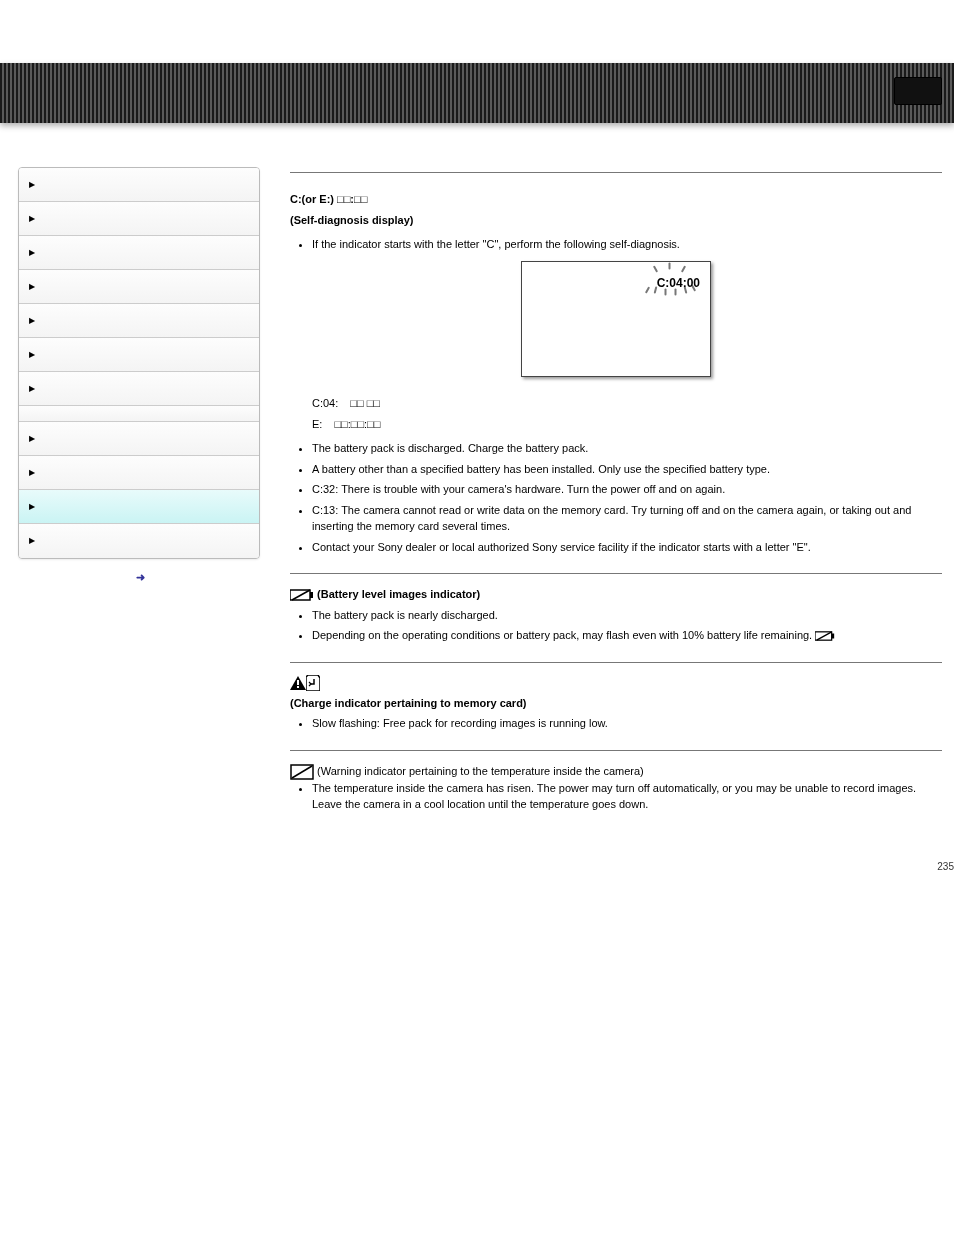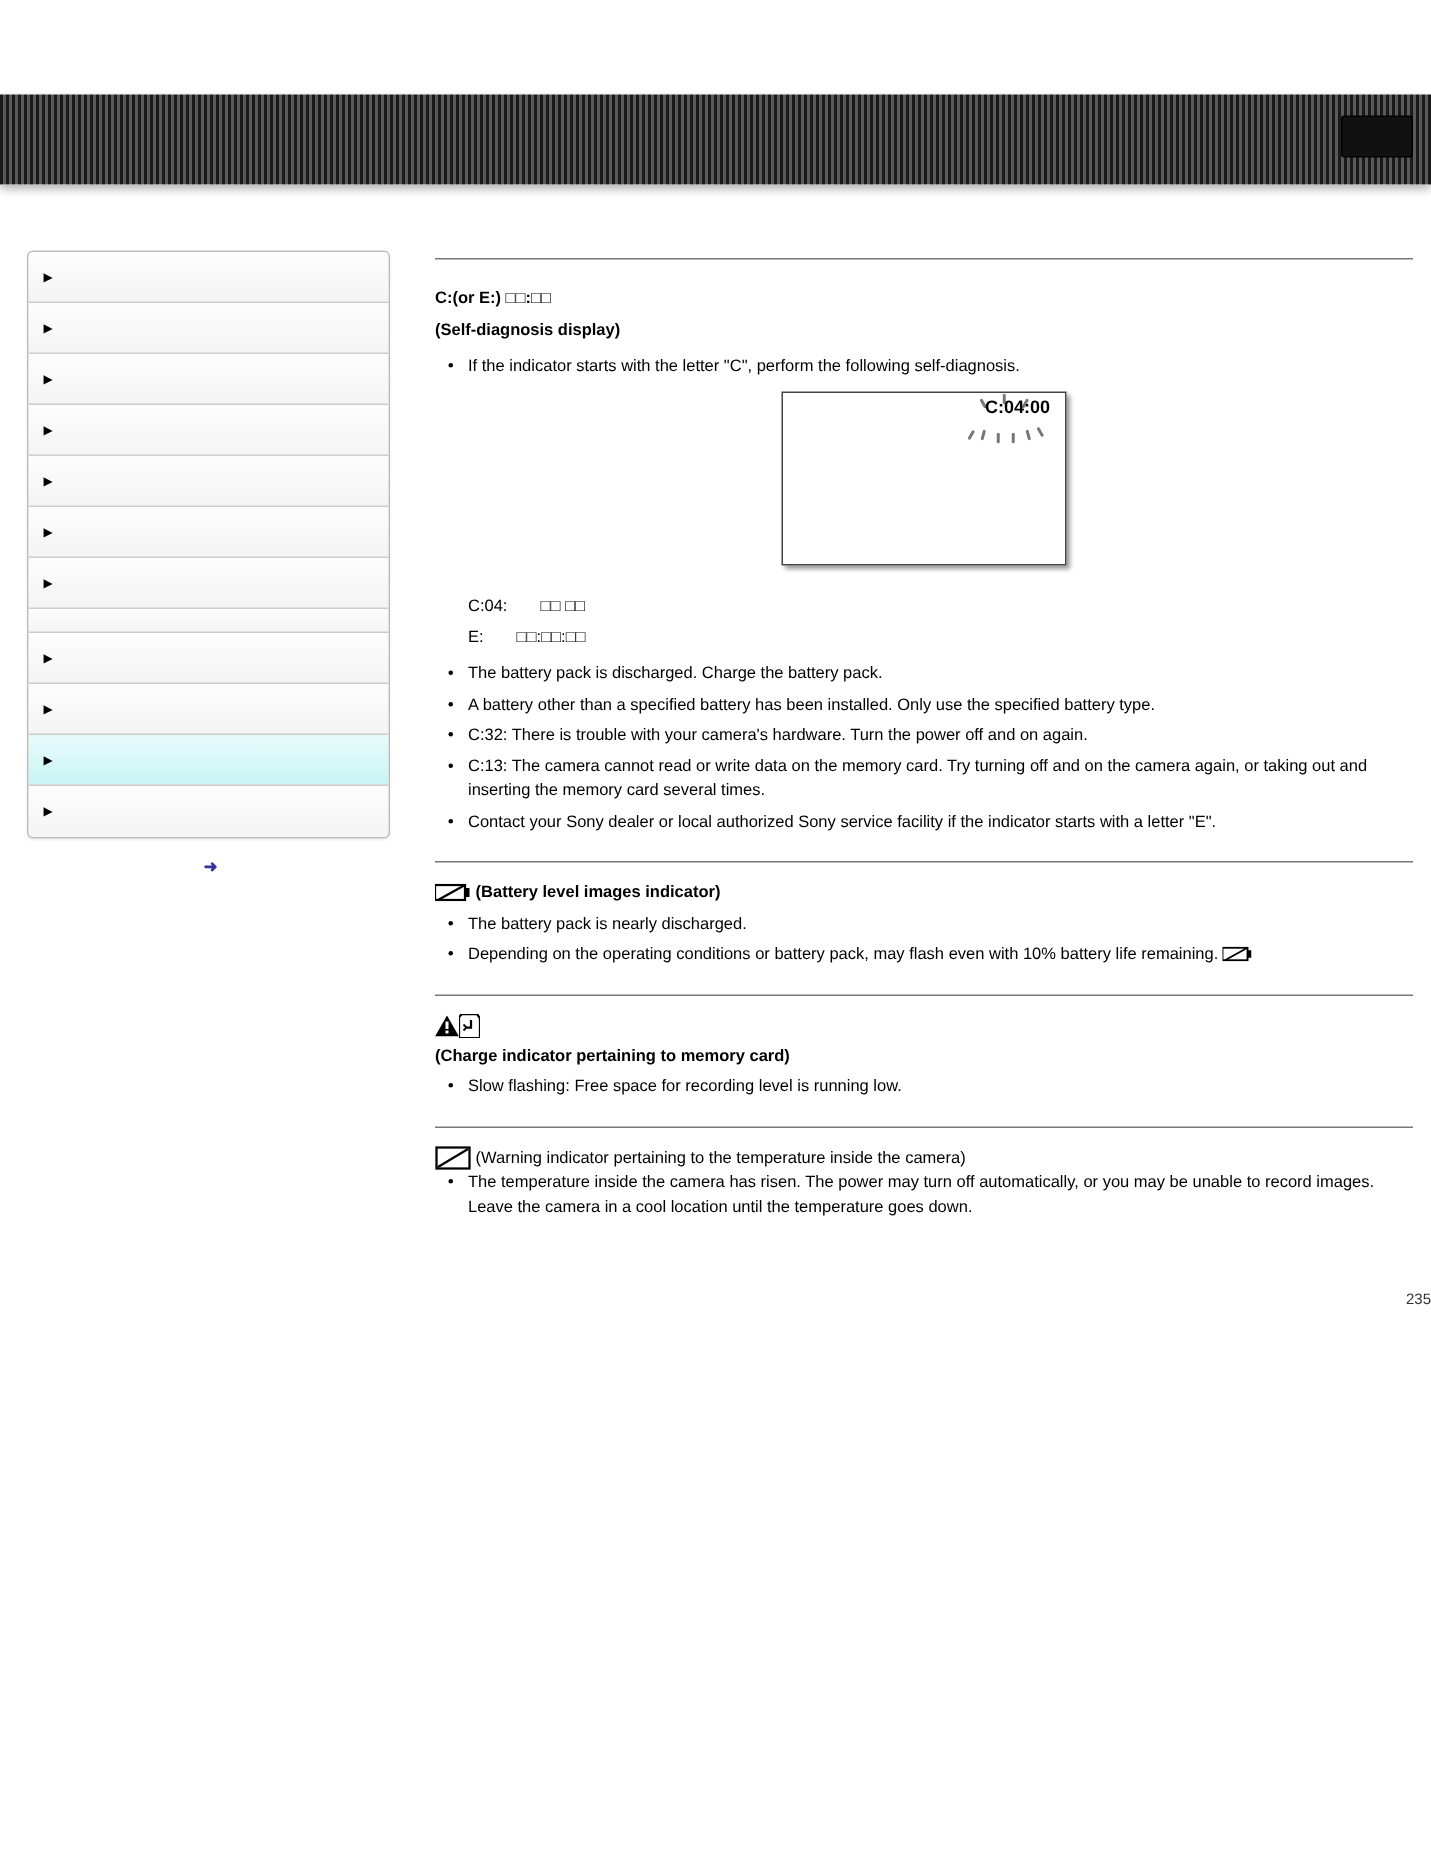--- a/index.html
+++ b/index.html
@@ -126,40 +126,40 @@
     display: inline-block;
     width: 190px;
     height: 116px;
     border: 1px solid #444;
     box-shadow: 2px 2px 3px rgba(0,0,0,0.4);
     position: relative;
     background: #fff;
   }
   .flash-code {
     position: absolute;
-    top: 0; right: 10px;
+    top: 12px; right: 10px;
     font-weight: bold;
     font-size: 12px;
   }
   .flash-rays {
     position: absolute;
     top: 3px; right: 6px;
     width: 72px; height: 30px;
     pointer-events: none;
   }
   .flash-rays span {
     position: absolute;
     width: 7px; height: 2px;
     background: #777;
     border-radius: 1px;
   }
   .icon-row {
     display: flex;
     align-items: center;
-    gap: 22px;
+    gap: 12px;
     margin-top: 4px;
     margin-bottom: 4px;
   }
   .icon-svg { vertical-align: middle; }
   .warn-icons { display:flex; gap:0; align-items:center; margin-bottom:4px;}
   .page-num {
     text-align: right;
     font-size: 10px;
     color: #333;
     padding: 4px 0 30px 0;
@@ -315,21 +315,21 @@
           </svg>
           <svg class="icon-svg" width="14" height="16" viewBox="0 0 14 16">
             <path d="M2 0 L12 0 L14 3 L14 16 L0 16 L0 2 Z" fill="none" stroke="#000" stroke-width="1.5"></path>
             <path d="M8 4 L8 9 L5 9" fill="none" stroke="#000" stroke-width="1.5"></path>
             <path d="M3 7 L5 9 L3 11" fill="none" stroke="#000" stroke-width="1.2"></path>
           </svg>
         </span>
         <span> (Charge indicator pertaining to memory card)</span>
       </div>
       <ul class="bullet-list">
-        <li>Slow flashing: Free space for recording level is running low.</li>
+        <li>Slow flashing: Free pack for recording images is running low.</li>
       </ul>
     </div>
 
     <div>
       <div class="heading">
         <svg class="icon-svg" width="24" height="16" viewBox="0 0 24 16">
           <rect x="1" y="1" width="22" height="14" fill="none" stroke="#000" stroke-width="1.5"></rect>
           <line x1="2" y1="14" x2="22" y2="2" stroke="#000" stroke-width="1.5"></line>
         </svg>
         <span> (Warning indicator pertaining to the temperature inside the camera)</span>

